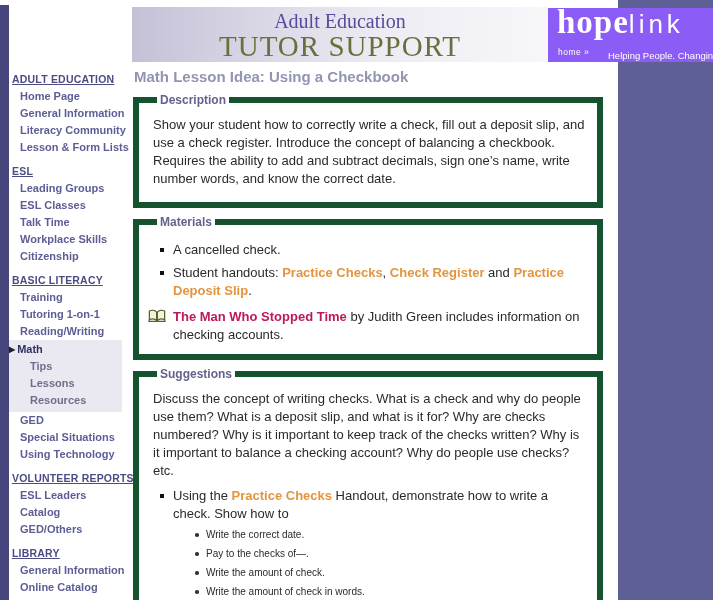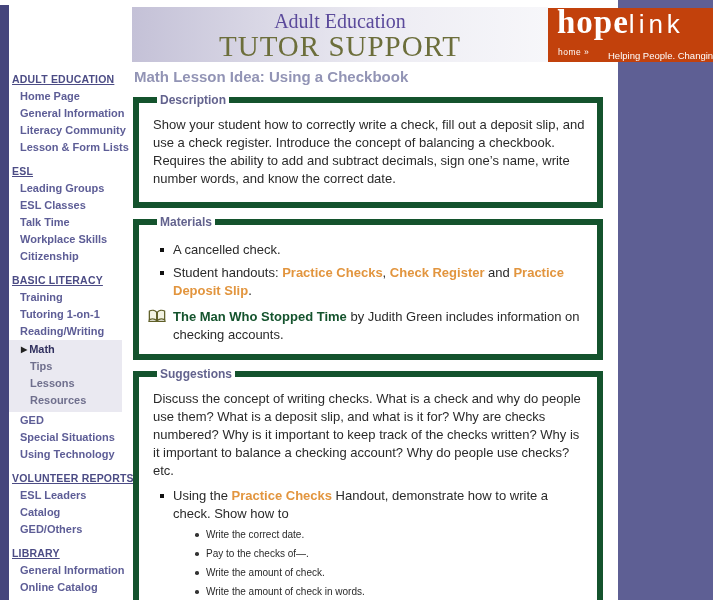--- a/index.html
+++ b/index.html
@@ -16,61 +16,61 @@
   .header-bar {
     position:absolute; left:132px; top:7px; width:416px; height:55px;
     background:linear-gradient(to right,#c4c1d7,#edecf3 60%,#f7f7fa);
     text-align:center; overflow:hidden;
   }
   .banner-l1 { font-family:"Liberation Serif", serif; font-size:20px; color:#5b4a9b; margin-top:3px; line-height:22px; }
   .banner-l2 { font-family:"Liberation Serif", serif; font-size:29px; color:#6c6e3b; letter-spacing:1px; line-height:28px; }
 
   .logo-box {
     position:absolute; left:548px; top:8px; width:165px; height:54px;
-    background:#c2410c; color:#fff; overflow:hidden;
+    background:#8b5cf6; color:#fff; overflow:hidden;
   }
   .logo-row { position:absolute; left:9px; top:-4px; white-space:nowrap; }
   .logo-hope { font-family:"Liberation Serif", serif; font-weight:bold; font-size:33px; letter-spacing:1px; }
   .logo-link { font-family:"Liberation Sans", sans-serif; font-weight:normal; font-size:26px; letter-spacing:4px; }
   .logo-home { position:absolute; left:10px; top:39px; font-size:8.5px; letter-spacing:0.5px; }
   .logo-tagline { position:absolute; left:60px; top:42px; font-size:9.5px; white-space:nowrap; }
 
   
   .sidebar { position:absolute; left:9px; top:64px; width:120px; }
   .sb-heading {
     font-size:10.5px; font-weight:bold; color:#4c4c85; text-decoration:underline;
     margin:9px 0 3px 3px; letter-spacing:0.2px; white-space:nowrap; cursor:pointer;
   }
   .sb-link {
     font-size:11px; font-weight:bold; color:#5d5d96; margin-left:11px;
     padding:2px 0 3px 0; white-space:nowrap; cursor:pointer;
   }
   .sb-highlight { background:#eae9f1; width:113px; padding:1px 0 3px 0; }
-  .sb-current { color:#31315f; margin-left:12px; }
+  .sb-current { color:#31315f; margin-left:0; }
   .sb-current .label { margin-left:2px; }
   .marker { font-size:8px; vertical-align:1px; color:#222; }
   .sb-sub { margin-left:21px; color:#6f6f8d; }
 
   
   .main { position:absolute; left:133px; top:68px; width:470px; }
   .page-title { font-size:15px; font-weight:bold; color:#9294b5; margin:0 0 8px 1px; }
   fieldset { border:6px solid #14532d; margin:0 0 7px 0; padding:5px 11px 10px 12px; }
   legend { font-size:12px; font-weight:bold; color:#63638e; padding:0 3px; margin-left:6px; }
   .body-text { font-size:13px; color:#2a2a2a; line-height:18px; margin:4px 0 4px 2px; }
 
   ul.sq { list-style:none; margin:7px 0 0 0; padding:0 0 0 22px; }
   ul.sq > li { position:relative; font-size:13px; line-height:18px; color:#2a2a2a; margin-bottom:5px; }
   ul.sq > li::before { content:""; position:absolute; left:-13px; top:7px; width:4px; height:4px; background:#111; }
 
   ul.rd { list-style:none; margin:3px 0 2px 0; padding:0 0 0 33px; }
   ul.rd > li { position:relative; font-size:10px; line-height:18px; color:#2a2a2a; margin-bottom:1px; }
   ul.rd > li::before { content:""; position:absolute; left:-11px; top:7px; width:3.5px; height:3.5px; border-radius:50%; background:#333; }
 
   .lnk-orange { color:#e2953e; font-weight:bold; text-decoration:none; cursor:pointer; }
-  .lnk-purple { color:#14532d; font-weight:bold; text-decoration:none; cursor:pointer; }
+  .lnk-purple { color:#be185d; font-weight:bold; text-decoration:none; cursor:pointer; }
 
   .book-line { position:relative; padding-left:22px; margin:8px 0 0 0; font-size:13px; line-height:18px; color:#2a2a2a; }
   .book-icon { position:absolute; left:-3px; top:1px; }
 </style>
 </head>
 <body>
 
 <div class="left-stripe"></div>
 <div class="right-col"></div>
 

